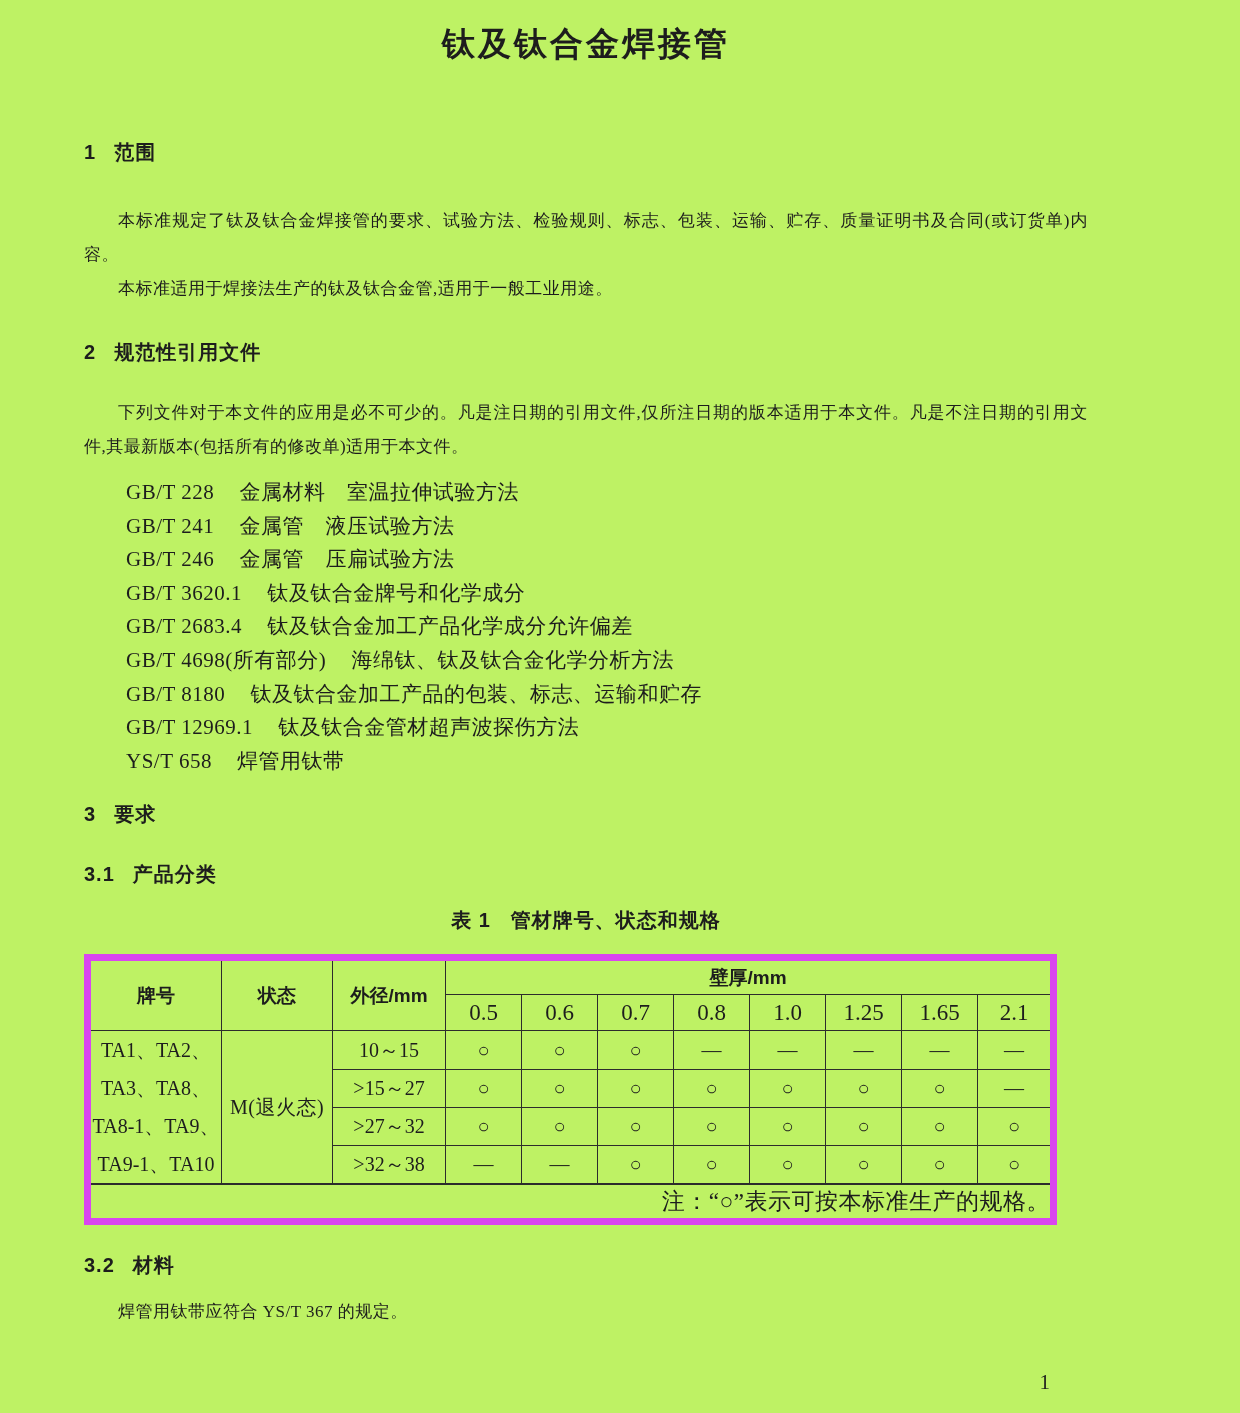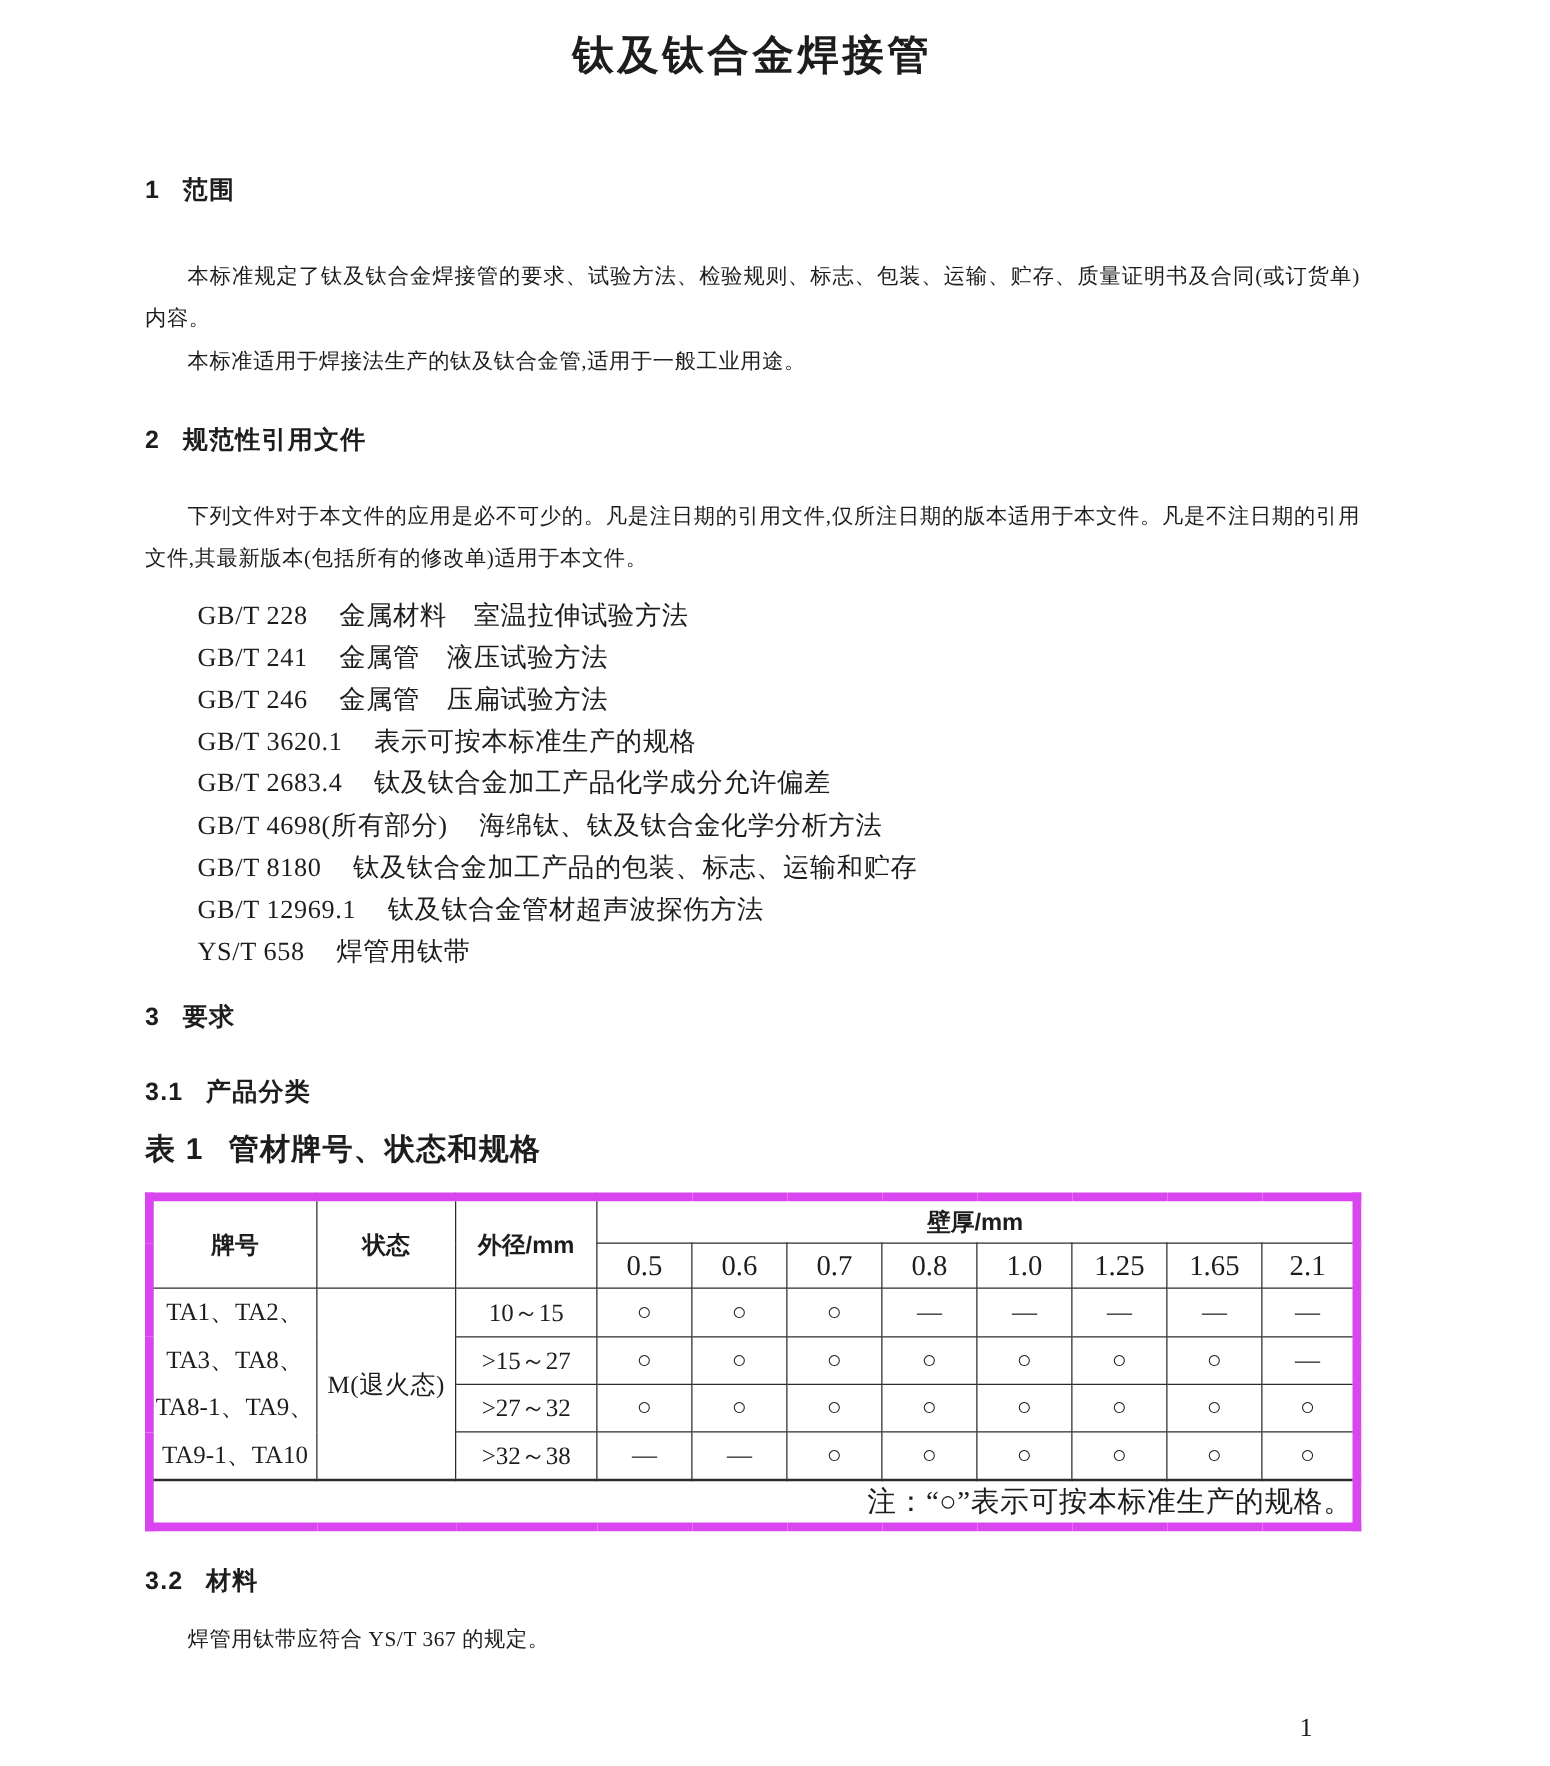--- a/index.html
+++ b/index.html
@@ -3,24 +3,24 @@
 <meta charset="utf-8">
 <style>
   * { margin: 0; padding: 0; box-sizing: border-box; }
   html, body { background: #e9e9e7; }
   body { width: 1240px; font-family: "Liberation Serif", serif; }
 
   .page {
     position: relative;
     width: 1240px;
     height: 1413px;
-    background: #ffffff;
+    background: #bef264;
     color: #1d1d1d;
     overflow: hidden;
-    padding: 0 152px 0 116px;
+    padding: 0 152px 0 84px;
   }
 
   
   .doc-title {
     margin-top: 24px;
     text-align: center;
     font-family: "Liberation Sans", sans-serif;
     font-weight: bold;
     font-size: 33px;
     line-height: 40px;
@@ -62,24 +62,24 @@
     font-size: 21px;
     line-height: 33.6px;
     padding-left: 2em;
     letter-spacing: 0.5px;
   }
   .ref-code { margin-right: 1.2em; }
 
   
   .tbl-caption {
     margin-top: 18px;
-    text-align: left;
+    text-align: center;
     font-family: "Liberation Sans", sans-serif;
     font-weight: bold;
-    font-size: 24px;
+    font-size: 20px;
     line-height: 28px;
     letter-spacing: 1px;
   }
   .tbl-caption .cap-label { margin-right: 20px; }
 
   
   table.spec {
     margin-top: 20px;
     width: 968px;
     border-collapse: collapse;
@@ -137,21 +137,21 @@
   <p class="para p-scope-1">本标准规定了钛及钛合金焊接管的要求、试验方法、检验规则、标志、包装、运输、贮存、质量证明书及合同(或订货单)内容。</p>
   <p class="para p-scope-2">本标准适用于焊接法生产的钛及钛合金管,适用于一般工业用途。</p>
 
   <h2 class="sec-heading h-references"><span class="sec-num">2</span><span>规范性引用文件</span></h2>
   <p class="para p-ref-intro">下列文件对于本文件的应用是必不可少的。凡是注日期的引用文件,仅所注日期的版本适用于本文件。凡是不注日期的引用文件,其最新版本(包括所有的修改单)适用于本文件。</p>
 
   <ul class="ref-list">
     <li class="ref-item"><span class="ref-code">GB/T 228</span><span>金属材料　室温拉伸试验方法</span></li>
     <li class="ref-item"><span class="ref-code">GB/T 241</span><span>金属管　液压试验方法</span></li>
     <li class="ref-item"><span class="ref-code">GB/T 246</span><span>金属管　压扁试验方法</span></li>
-    <li class="ref-item"><span class="ref-code">GB/T 3620.1</span><span>表示可按本标准生产的规格</span></li>
+    <li class="ref-item"><span class="ref-code">GB/T 3620.1</span><span>钛及钛合金牌号和化学成分</span></li>
     <li class="ref-item"><span class="ref-code">GB/T 2683.4</span><span>钛及钛合金加工产品化学成分允许偏差</span></li>
     <li class="ref-item"><span class="ref-code">GB/T 4698(所有部分)</span><span>海绵钛、钛及钛合金化学分析方法</span></li>
     <li class="ref-item"><span class="ref-code">GB/T 8180</span><span>钛及钛合金加工产品的包装、标志、运输和贮存</span></li>
     <li class="ref-item"><span class="ref-code">GB/T 12969.1</span><span>钛及钛合金管材超声波探伤方法</span></li>
     <li class="ref-item"><span class="ref-code">YS/T 658</span><span>焊管用钛带</span></li>
   </ul>
 
   <h2 class="sec-heading h-requirements"><span class="sec-num">3</span><span>要求</span></h2>
 
   <h3 class="sec-heading h-classify"><span class="sec-num">3.1</span><span>产品分类</span></h3>

